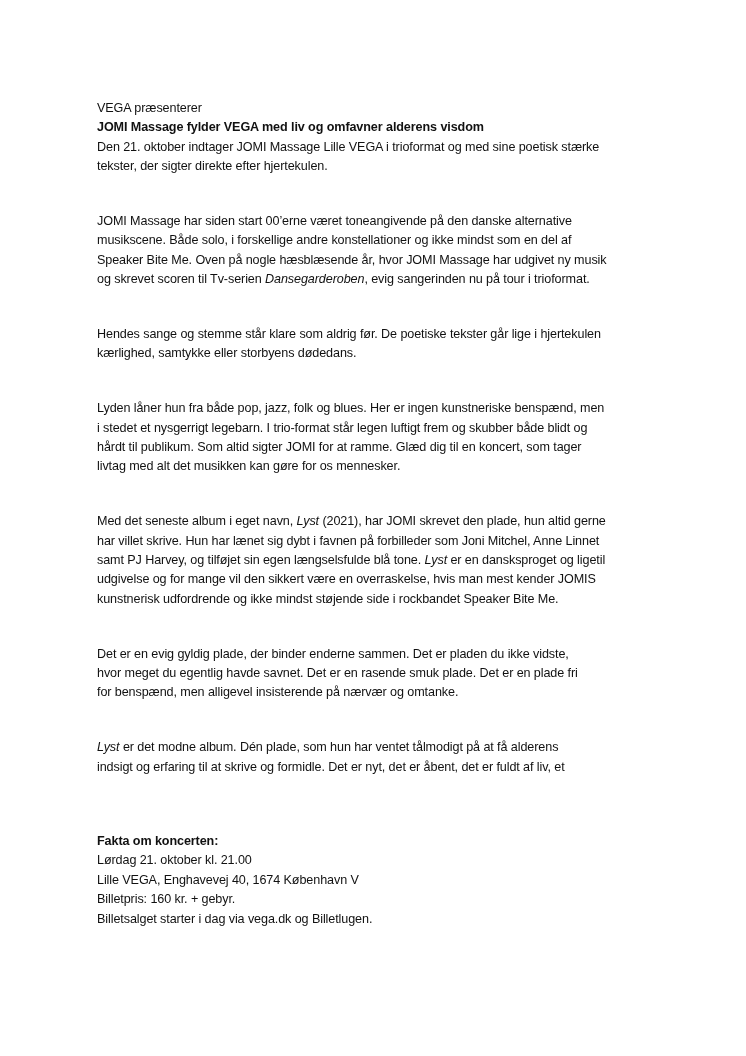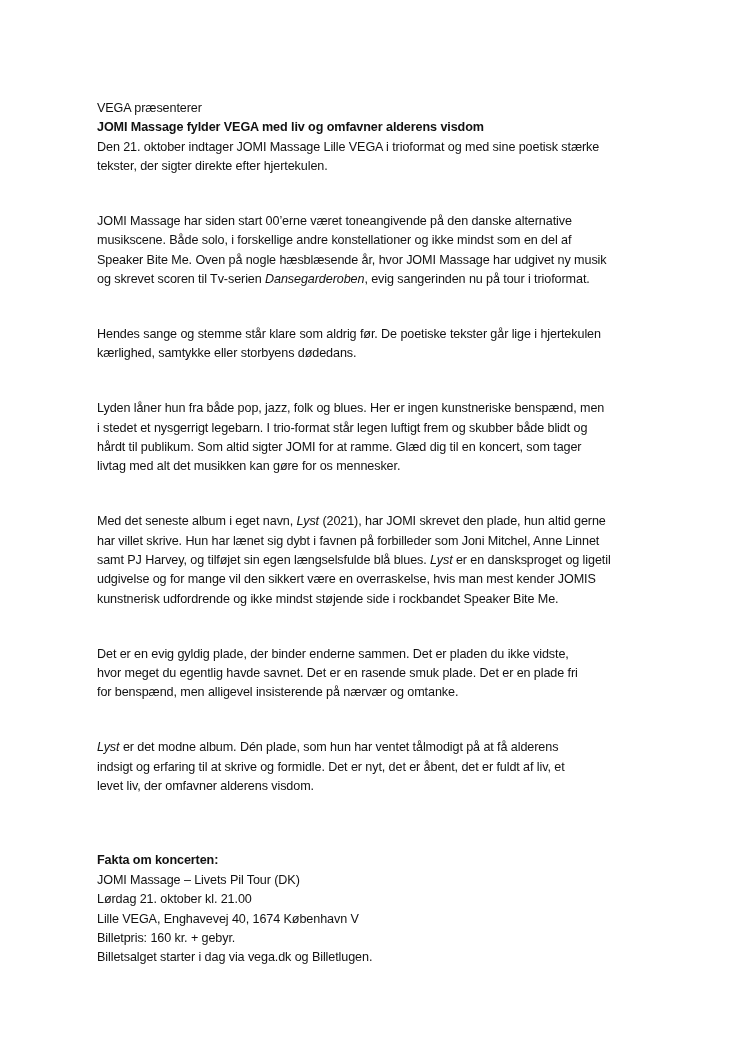--- a/index.html
+++ b/index.html
@@ -67,45 +67,43 @@
     <span class="line">i stedet et nysgerrigt legebarn. I trio-format står legen luftigt frem og skubber både blidt og</span>
     <span class="line">hårdt til publikum. Som altid sigter JOMI for at ramme. Glæd dig til en koncert, som tager</span>
     <span class="line">livtag med alt det musikken kan gøre for os mennesker.</span>
   </div>
 
   <div class="gap"></div>
 
   <div class="block">
     <span class="line"><span>Med det seneste album i eget navn, </span><em>Lyst</em><span> (2021), har JOMI skrevet den plade, hun altid gerne</span></span>
     <span class="line">har villet skrive. Hun har lænet sig dybt i favnen på forbilleder som Joni Mitchel, Anne Linnet</span>
-    <span class="line"><span>samt PJ Harvey, og tilføjet sin egen længselsfulde blå blues. </span><em>Lyst</em><span> er en dansksproget og ligetil</span></span>
+    <span class="line"><span>samt PJ Harvey, og tilføjet sin egen længselsfulde blå tone. </span><em>Lyst</em><span> er en dansksproget og ligetil</span></span>
     <span class="line">udgivelse og for mange vil den sikkert være en overraskelse, hvis man mest kender JOMIS</span>
     <span class="line">kunstnerisk udfordrende og ikke mindst støjende side i rockbandet Speaker Bite Me.</span>
   </div>
 
   <div class="gap"></div>
 
   <div class="block">
     <span class="line">Det er en evig gyldig plade, der binder enderne sammen. Det er pladen du ikke vidste,</span>
     <span class="line">hvor meget du egentlig havde savnet. Det er en rasende smuk plade. Det er en plade fri</span>
     <span class="line">for benspænd, men alligevel insisterende på nærvær og omtanke.</span>
   </div>
 
   <div class="gap"></div>
 
   <div class="block">
     <span class="line"><em>Lyst</em><span> er det modne album. Dén plade, som hun har ventet tålmodigt på at få alderens</span></span>
     <span class="line">indsigt og erfaring til at skrive og formidle. Det er nyt, det er åbent, det er fuldt af liv, et</span>
-    <span class="line">levet liv, der omfavner alderens visdom.</span>
   </div>
 
   <div class="gap2"></div>
 
   <div class="block">
     <span class="line bold">Fakta om koncerten:</span>
-    <span class="line">JOMI Massage – Livets Pil Tour (DK)</span>
     <span class="line">Lørdag 21. oktober kl. 21.00</span>
     <span class="line">Lille VEGA, Enghavevej 40, 1674 København V</span>
     <span class="line">Billetpris: 160 kr. + gebyr.</span>
     <span class="line">Billetsalget starter i dag via vega.dk og Billetlugen.</span>
   </div>
 
 </div>
 
 </body></html>

